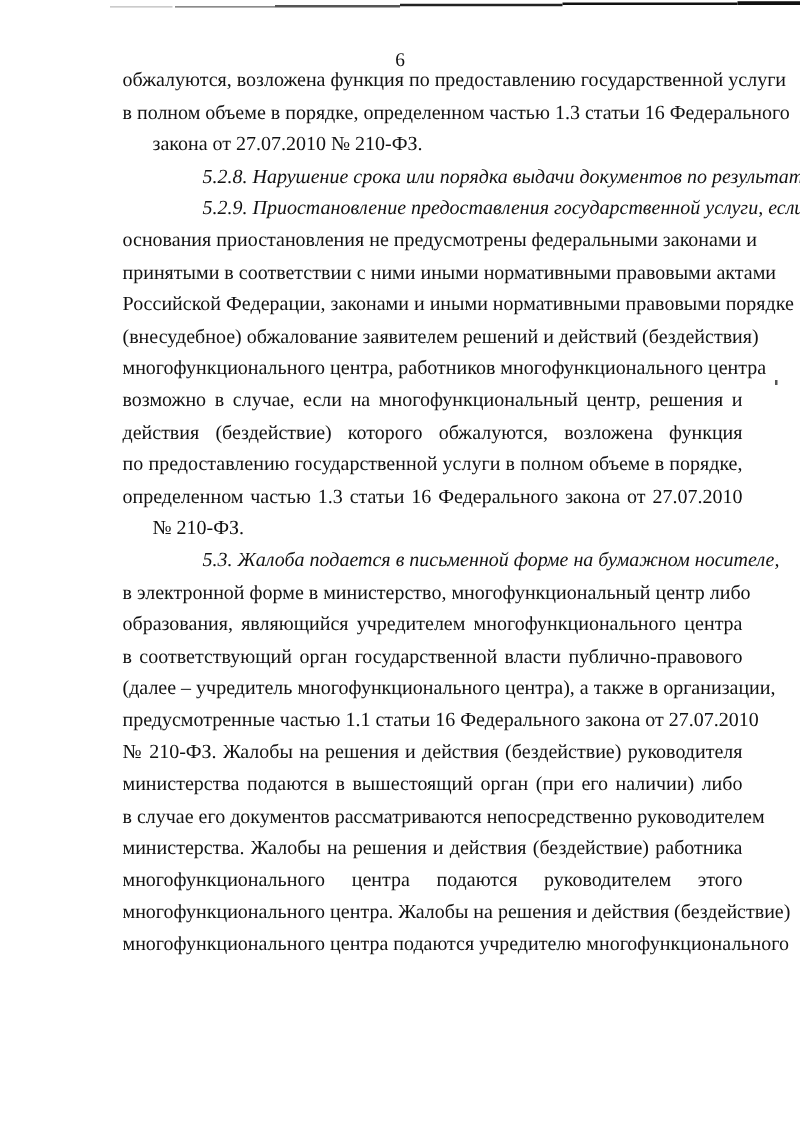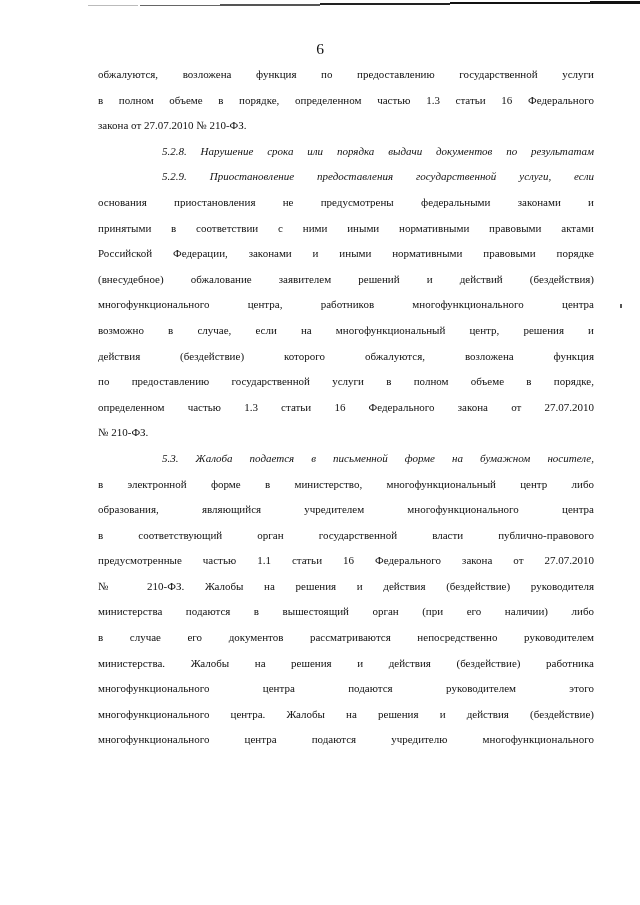--- a/index.html
+++ b/index.html
@@ -2,24 +2,24 @@
 <html><head>
 <meta charset="utf-8">
 <style>
   html, body { margin:0; padding:0; background:#ffffff; }
   body { width:640px; height:905px; position:relative; overflow:hidden;
          font-family:"Liberation Serif", "DejaVu Serif", serif; color:#111; }
   .topline { position:absolute; top:0; left:0; width:640px; height:8px; }
   .topline .seg { position:absolute; height:2px; background:#222; }
   .page-number { position:absolute; top:40px; left:0; width:640px; text-align:center;
                  font-size:15.5px; }
-  .body-text { position:absolute; top:62px; left:98px; width:496px;
-               font-size:11px; line-height:25.6px; }
+  .body-text { position:absolute; top:52px; left:98px; width:496px;
+               font-size:16px; line-height:25.6px; }
   .line { display:block; white-space:nowrap; text-align:justify; text-align-last:justify; height:25.6px; }
-  .line.last { text-align-last:left; }
+  .line.last { text-align-last:left;margin-left:24px; }
   .line.indent { padding-left:64px;font-style:italic; }
   .speck { position:absolute; left:620px; top:304px; width:2px; height:4px; background:#555; }
 </style>
 </head>
 <body>
 
 <div class="topline">
   <div class="seg" style="left:88px;top:5px;width:50px;height:1px;background:#bbb;"></div>
   <div class="seg" style="left:140px;top:5px;width:80px;height:1px;background:#666;"></div>
   <div class="seg" style="left:220px;top:4px;width:100px;height:2px;background:#555;"></div>
@@ -43,20 +43,21 @@
     <span class="line">многофункционального центра, работников многофункционального центра</span>
     <span class="line">возможно в случае, если на многофункциональный центр, решения и</span>
     <span class="line">действия (бездействие) которого обжалуются, возложена функция</span>
     <span class="line">по предоставлению государственной услуги в полном объеме в порядке,</span>
     <span class="line">определенном частью 1.3 статьи 16 Федерального закона от 27.07.2010</span>
     <span class="line last">№ 210-ФЗ.</span>
     <span class="line indent">5.3. Жалоба подается в письменной форме на бумажном носителе,</span>
     <span class="line">в электронной форме в министерство, многофункциональный центр либо</span>
     <span class="line">образования, являющийся учредителем многофункционального центра</span>
     <span class="line">в соответствующий орган государственной власти публично-правового</span>
+    <span class="line">(далее – учредитель многофункционального центра), а также в организации,</span>
     <span class="line">предусмотренные частью 1.1 статьи 16 Федерального закона от 27.07.2010</span>
     <span class="line">№ 210-ФЗ. Жалобы на решения и действия (бездействие) руководителя</span>
     <span class="line">министерства подаются в вышестоящий орган (при его наличии) либо</span>
     <span class="line">в случае его документов рассматриваются непосредственно руководителем</span>
     <span class="line">министерства. Жалобы на решения и действия (бездействие) работника</span>
     <span class="line">многофункционального центра подаются руководителем этого</span>
     <span class="line">многофункционального центра. Жалобы на решения и действия (бездействие)</span>
     <span class="line">многофункционального центра подаются учредителю многофункционального</span>
   </div>
 

